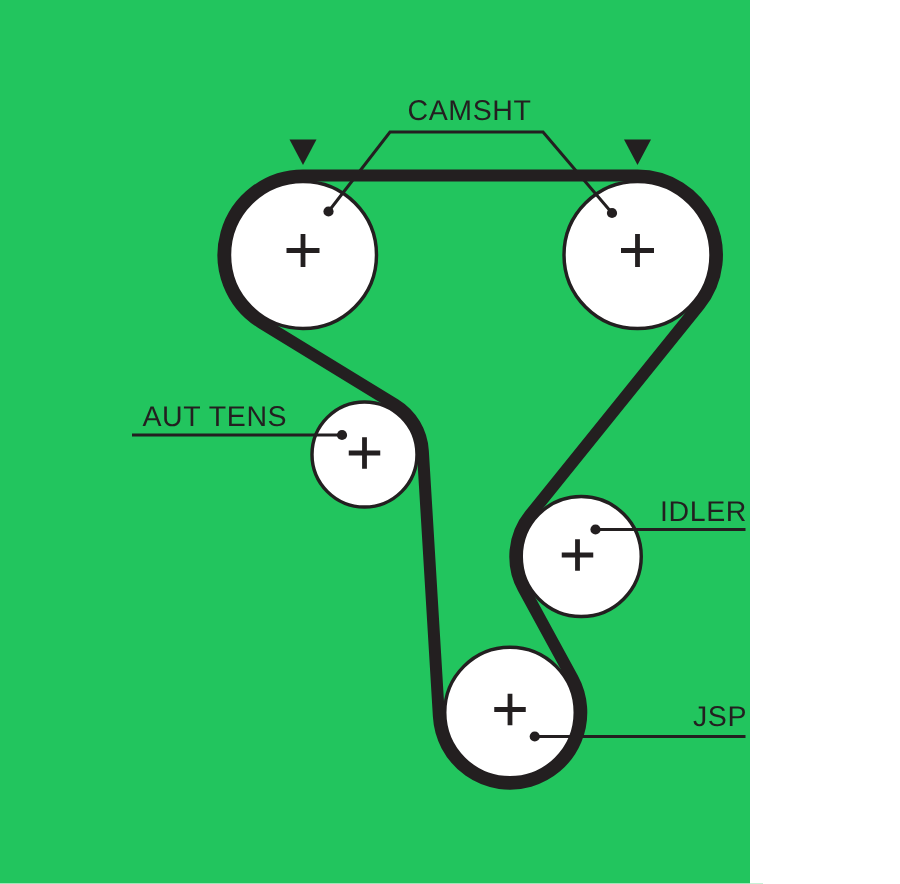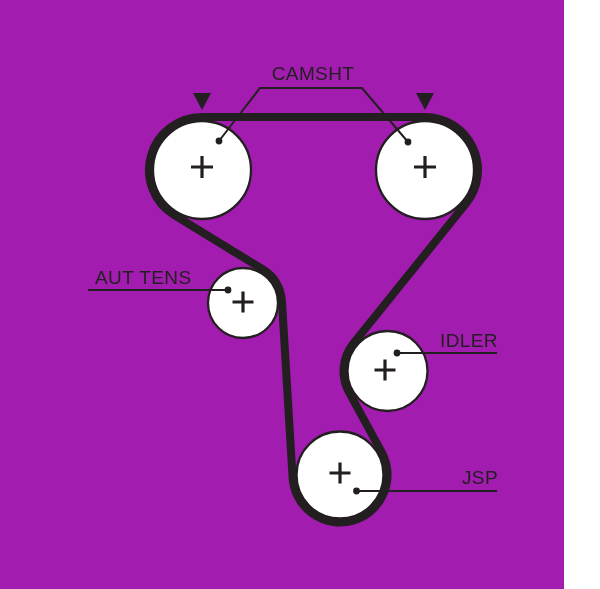--- a/index.html
+++ b/index.html
@@ -2,23 +2,23 @@
 <html><head>
 <meta charset="utf-8">
 <style>
   html, body {
     margin: 0;
     padding: 0;
     background: #ffffff;
   }
   .canvas {
     position: relative;
-    width: 564px;
+    width: 500px;
     height: 589px;
-    background: #a21caf;
+    background: #22c55e;
     font-family: "Liberation Sans", sans-serif;
     overflow: hidden;
   }
   svg { display: block; }
   text {
     font-family: "Liberation Sans", sans-serif;
     font-size: 19px;
     letter-spacing: 0.4px;
     fill: #231f20;
   }

